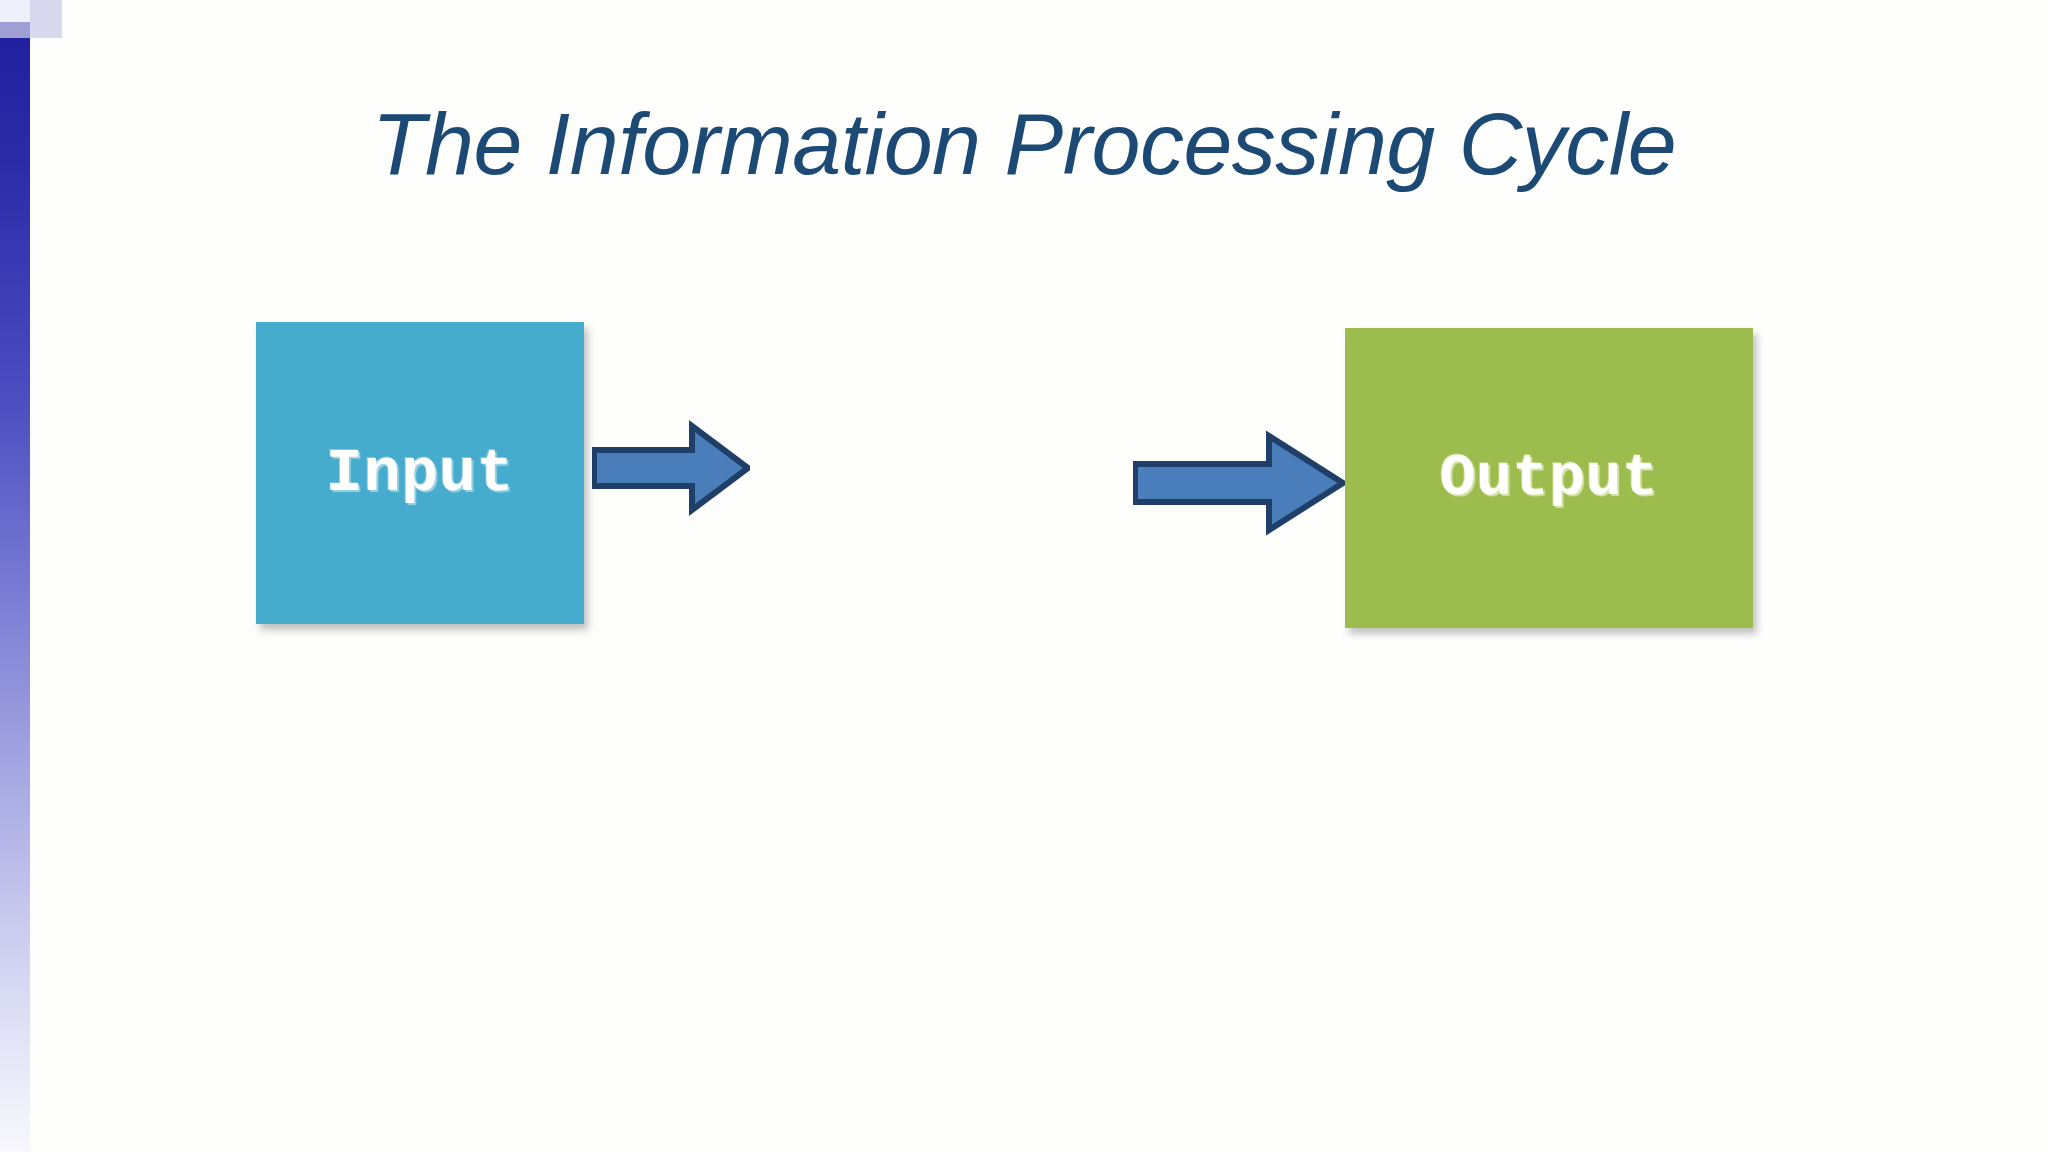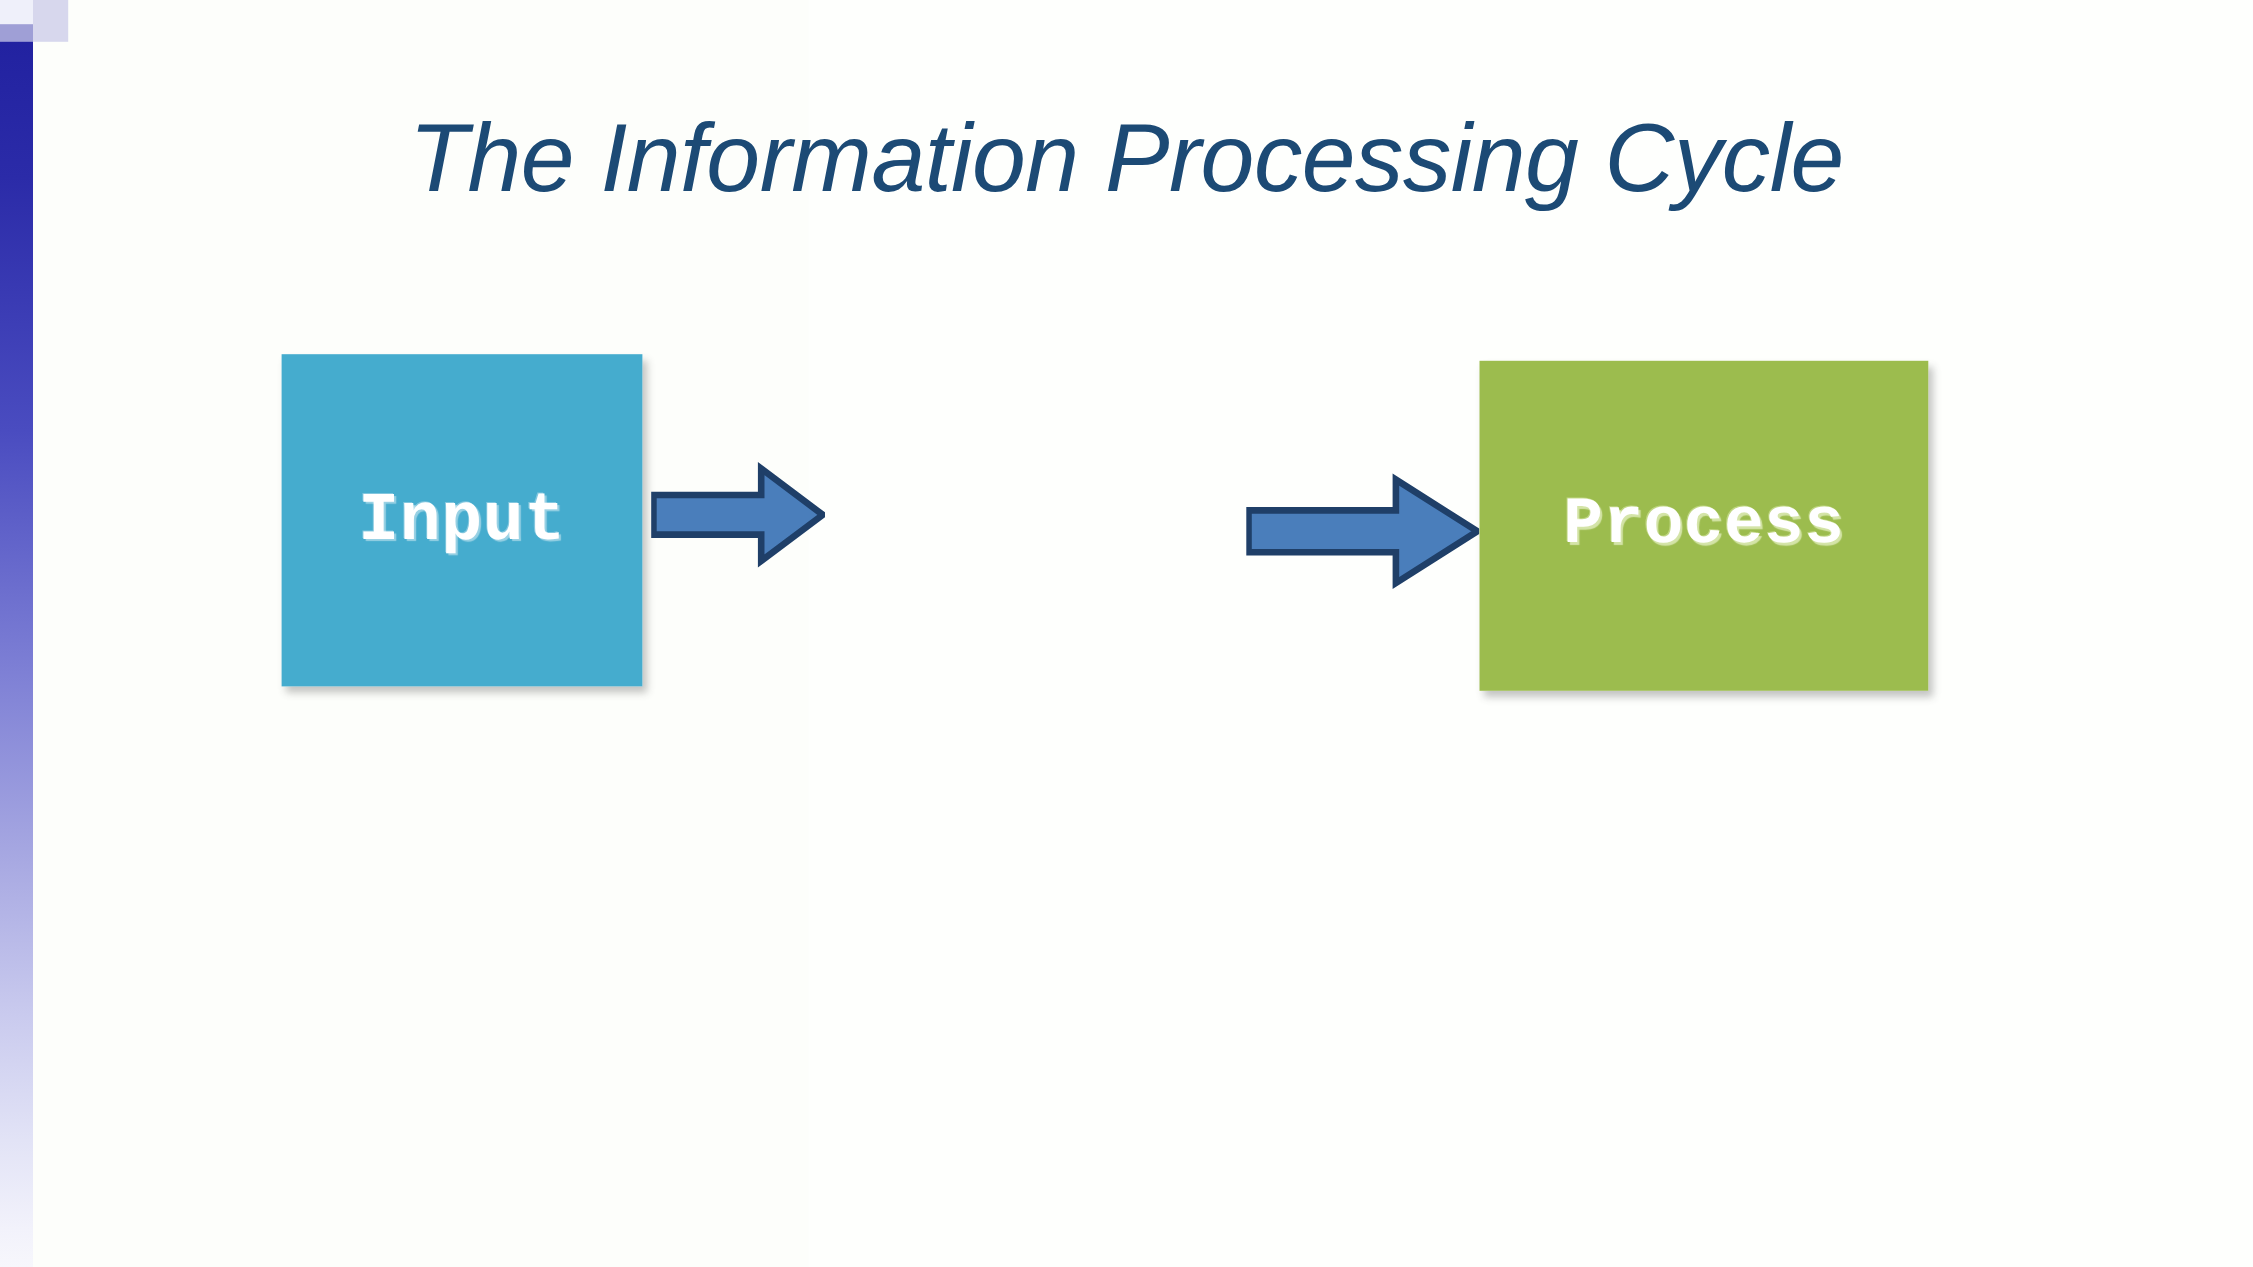--- a/index.html
+++ b/index.html
@@ -208,18 +208,18 @@
 
 
     <div class="arrow" id="arrow-2">
       <svg viewBox="0 0 212 110" preserveAspectRatio="none" aria-hidden="true">
         <polygon points="2,36 136,36 136,8 210,55 136,102 136,74 2,74" fill="#4a7ebb" stroke="#1f3f68" stroke-width="6" stroke-linejoin="miter"></polygon>
       </svg>
     </div>
 
     <div class="card" id="card-output">
       <div class="fill">
-        <span class="label">Process</span>
+        <span class="label">Output</span>
       </div>
     </div>
 
   </div>
 </div>
 
 </body></html>

